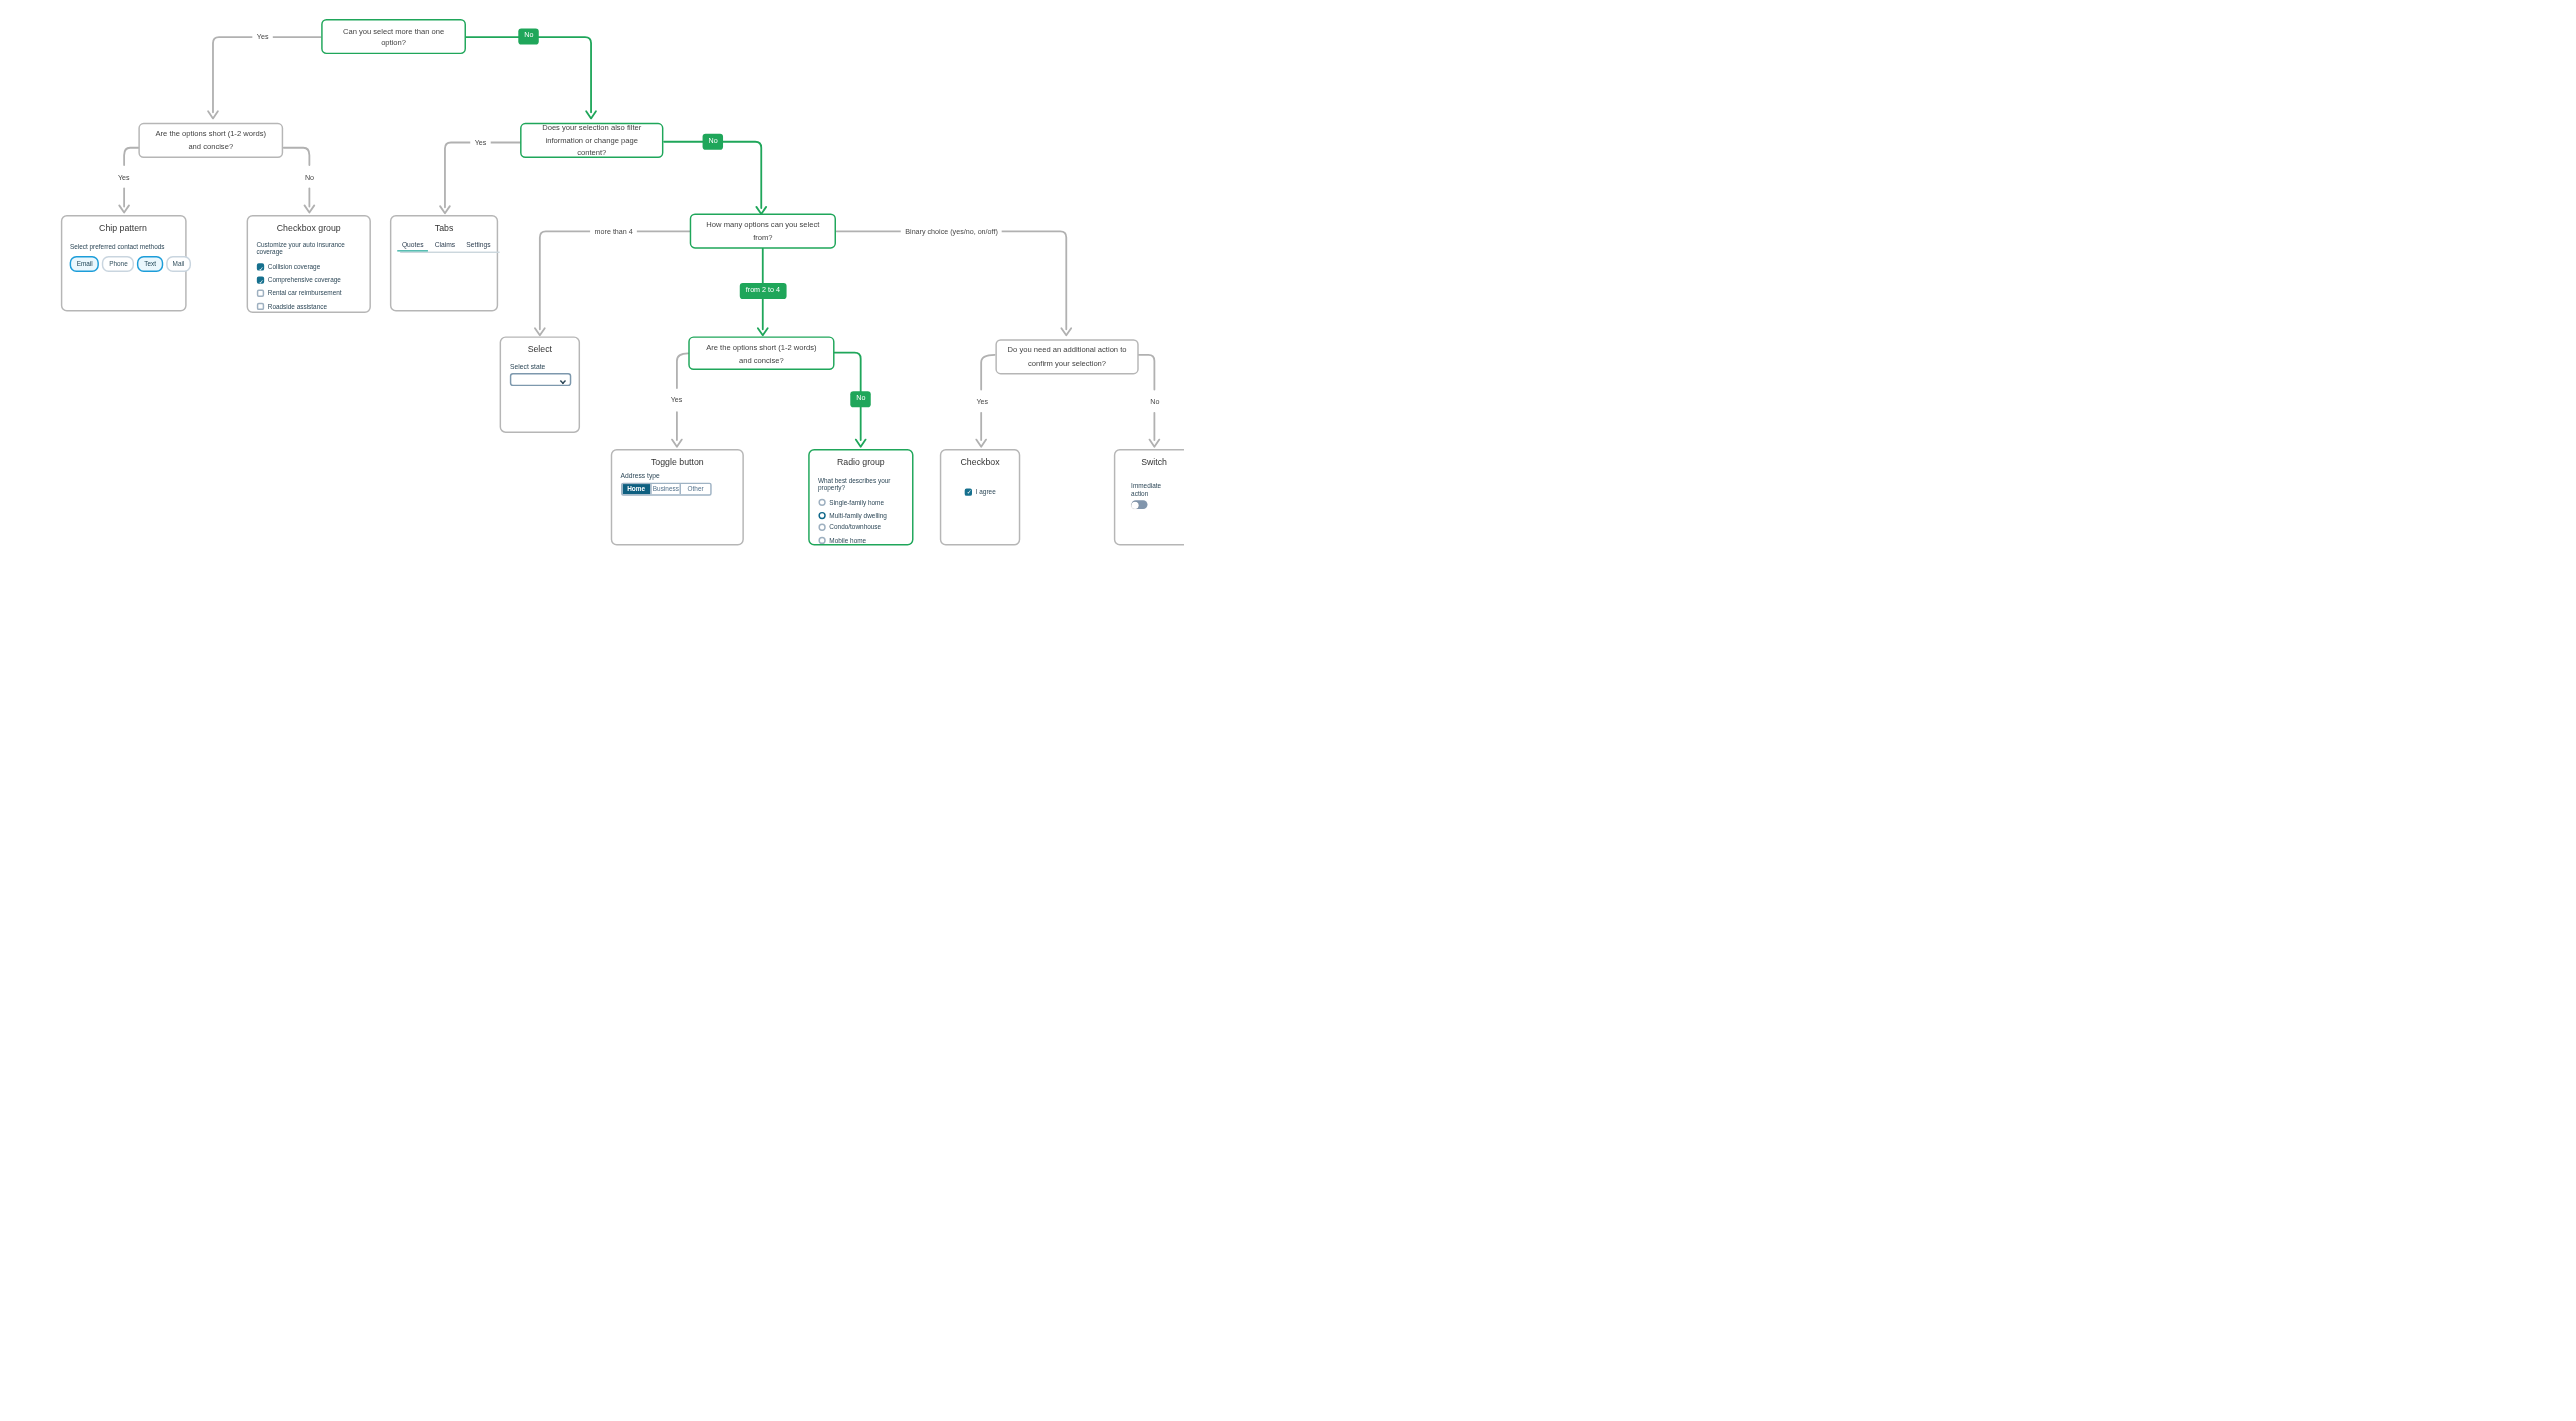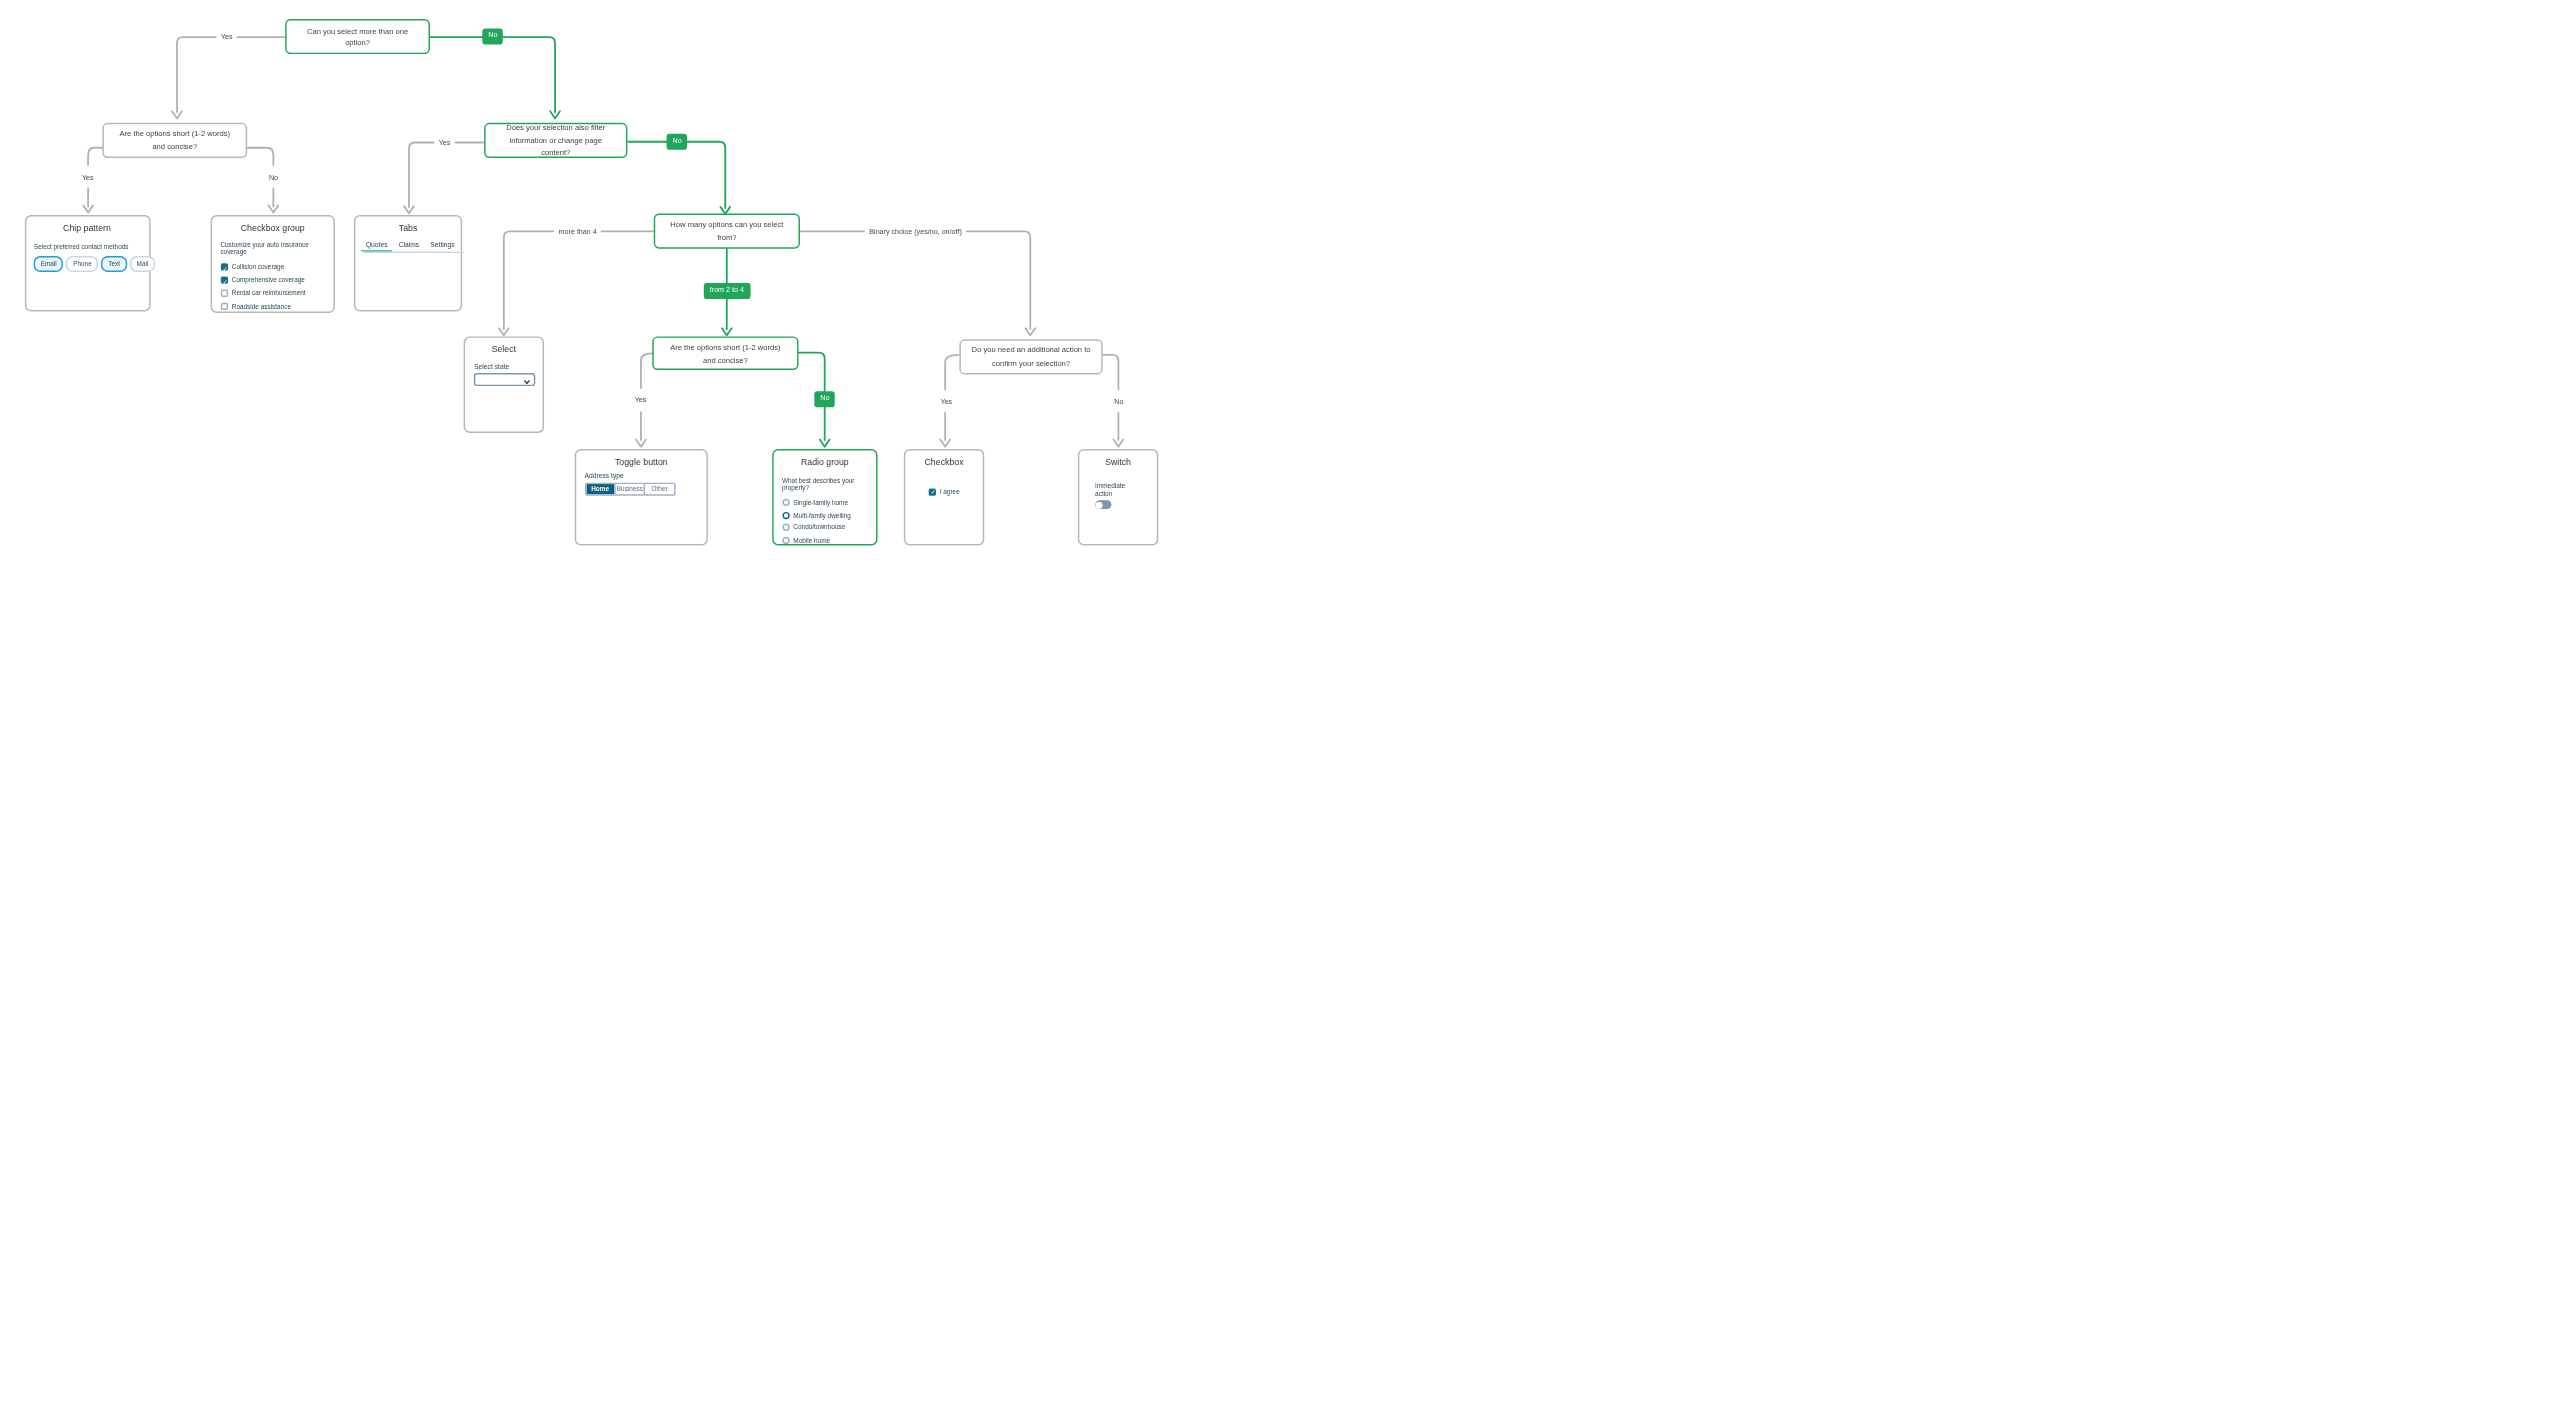--- a/index.html
+++ b/index.html
@@ -1,21 +1,21 @@
 <!DOCTYPE html>
 <html style="font-size:8.2px"><head>
 <meta charset="utf-8">
 <style>
   * { margin:0; padding:0; box-sizing:border-box; }
   html,body { background:#ffffff; }
   body {
     font-family:"Liberation Sans","DejaVu Sans",sans-serif;
     width:1184px; height:569px; overflow:hidden;
   }
-  .stage { width:1184px; height:569px; position:relative; }
+  .stage { width:1184px; height:569px; position:relative;padding-left:36px; }
   .canvas {
     width:809px; height:389px; position:relative;
     transform:scale(1.4625); transform-origin:0 0;
   }
   svg.wires { position:absolute; left:0; top:0; z-index:1; }
   svg.wires path, svg.wires polyline { fill:none; stroke-linecap:round; stroke-linejoin:round; }
   .wire-gray { stroke:#b1b1b1; stroke-width:2.4; }
   .wire-green { stroke:#1fa65a; stroke-width:2.4; }
 
   .decision {

